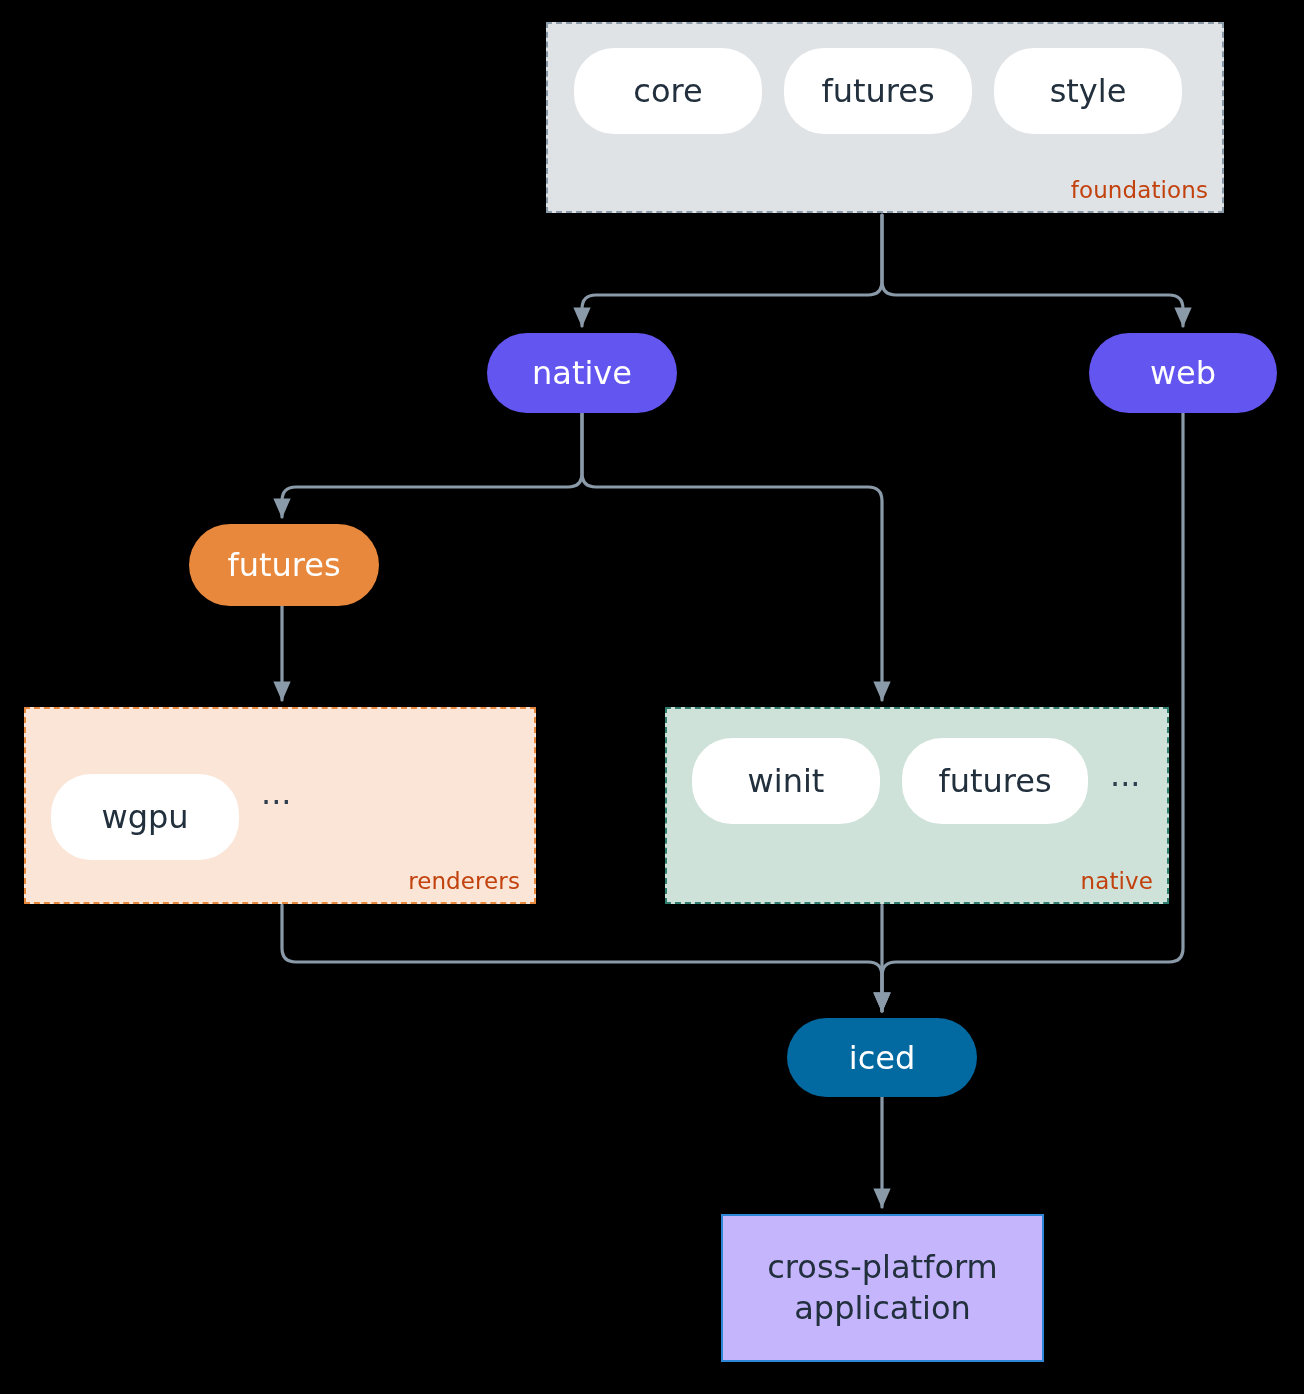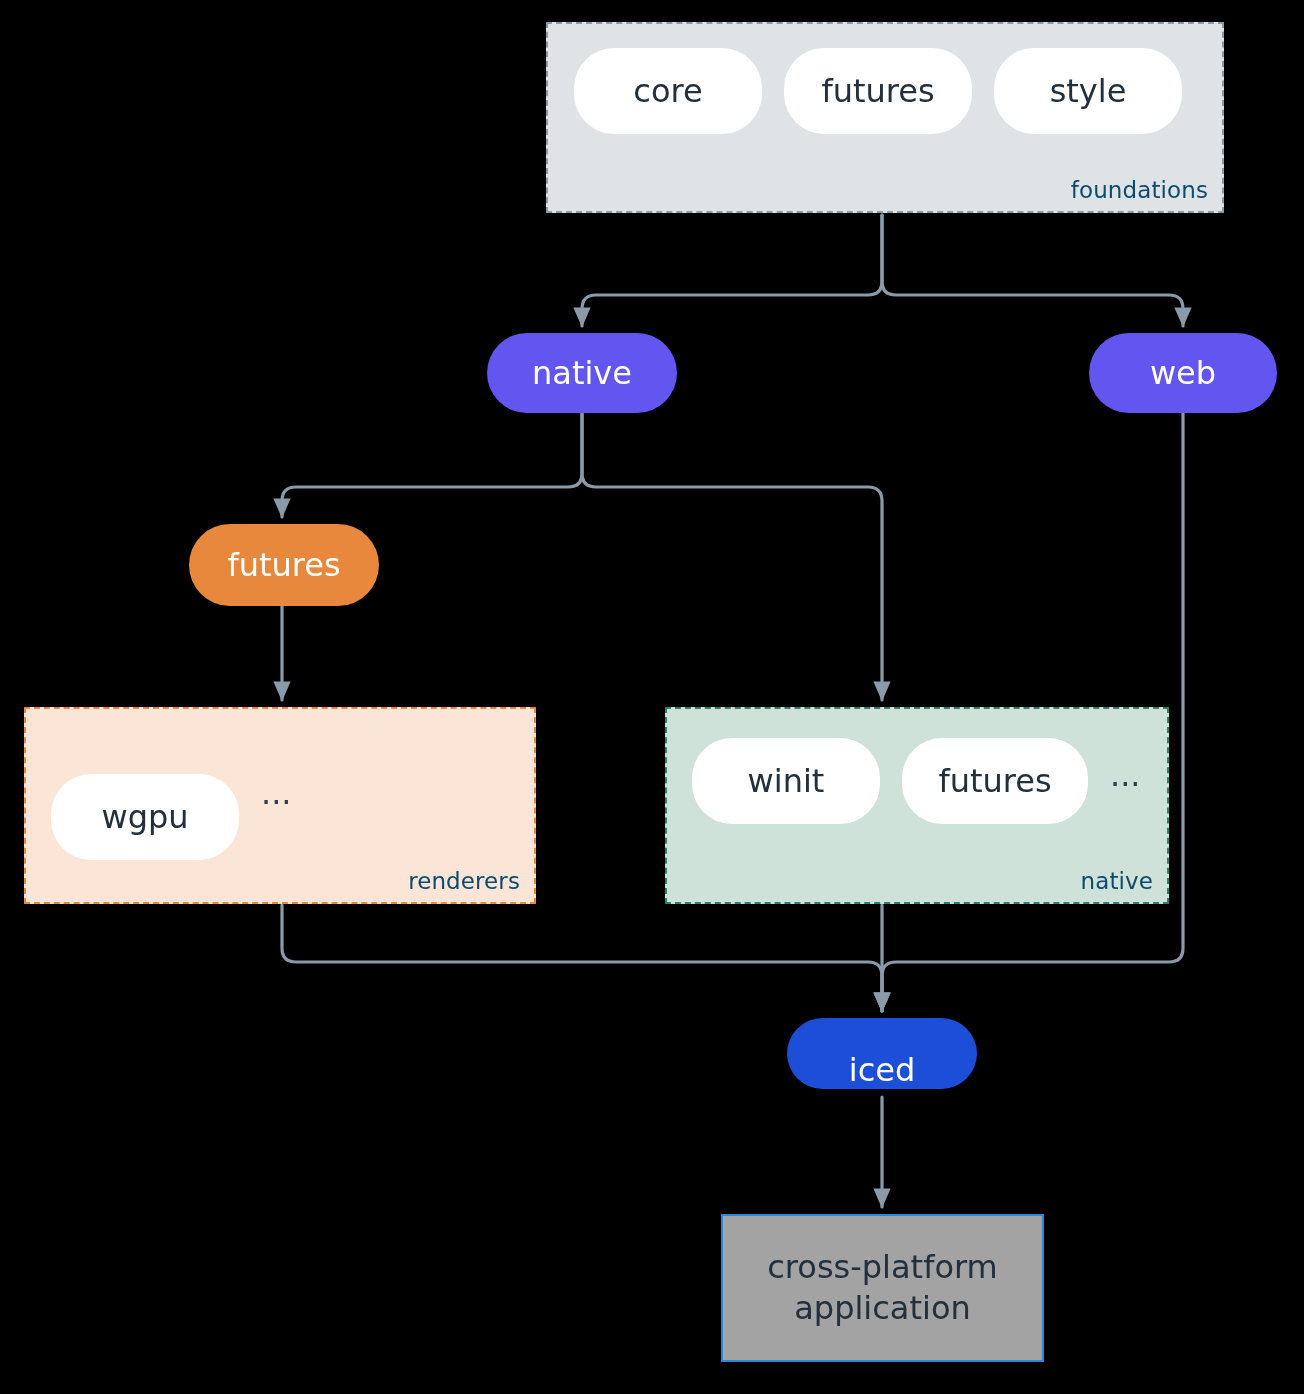--- a/index.html
+++ b/index.html
@@ -30,21 +30,21 @@
   
   .cluster {
     position: absolute;
     box-sizing: border-box;
   }
   .cluster-label {
     position: absolute;
     right: 14px;
     bottom: 8px;
     font-size: 23px;
-    color: #0c4a6e;
+    color: #c2410c;
     letter-spacing: 0.1px;
     white-space: nowrap;
   }
   .cluster-foundations {
     left: 546px;  top: 22px;
     width: 678px; height: 191px;
     background: #dfe3e6;
     border: 2px dashed #8a9aa8;
   }
   .cluster-renderers {
@@ -95,28 +95,28 @@
     justify-content: center;
     color: #ffffff;
     font-size: 32px;
     border-radius: 999px;
     box-sizing: border-box;
     white-space: nowrap;
   }
   .node-native { left: 487px; top: 333px; width: 190px; height: 80px; background: #6355f0; }
   .node-web    { left: 1089px; top: 333px; width: 188px; height: 80px; background: #6355f0; }
   .node-graphics { left: 189px; top: 524px; width: 190px; height: 82px; background: #e8883c; }
-  .node-iced   { left: 787px; top: 1018px; width: 190px; height: 71px; background: #1d4ed8; align-items: flex-end; }
+  .node-iced   { left: 787px; top: 1018px; width: 190px; height: 79px; background: #0369a1; }
 
   
   .node-rect {
     position: absolute;
     left: 721px; top: 1214px;
     width: 323px; height: 148px;
-    background: #a3a3a3;
+    background: #c4b5fd;
     border: 2px solid #2e86d8;
     box-sizing: border-box;
     display: flex;
     flex-direction: column;
     align-items: center;
     justify-content: center;
     color: #22303d;
     font-size: 32px;
     line-height: 1.28;
     text-align: center;

